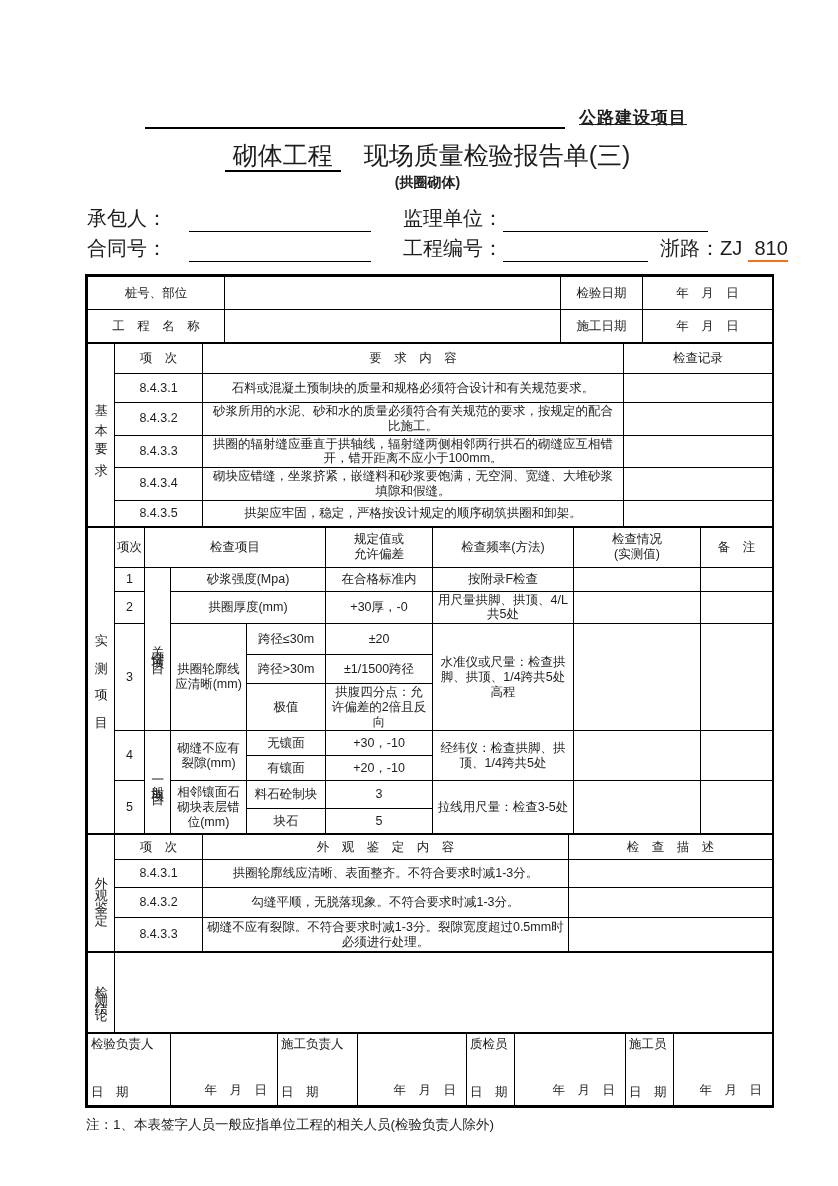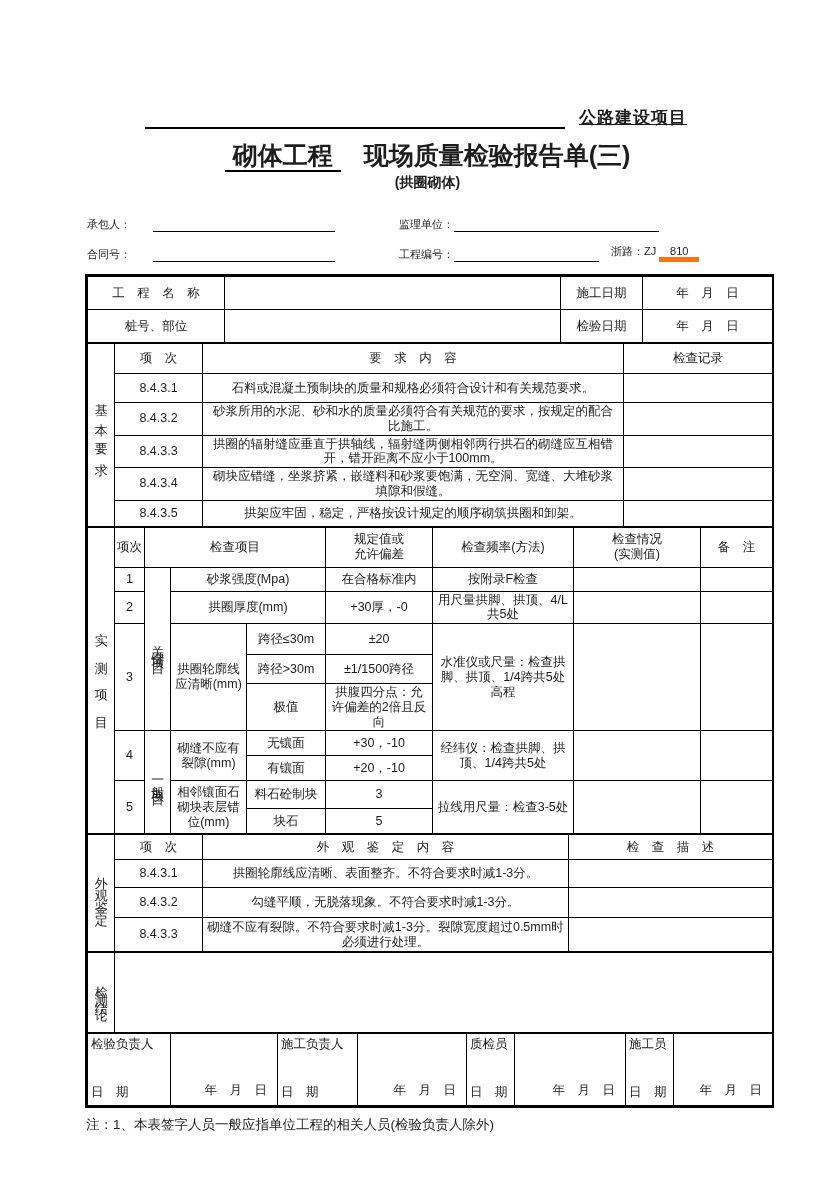--- a/index.html
+++ b/index.html
@@ -4,33 +4,33 @@
 <style>
   html,body{margin:0;padding:0;background:#fff;}
   .sheet{
     position:relative;width:838px;height:1186px;background:#fff;
     color:#1d1d1d;font-family:"Liberation Sans",sans-serif;overflow:hidden;
   }
   
   .hdr-line{margin:106px 0 0 145px;width:572px;display:flex;align-items:flex-end;}
   .hdr-blank{flex:0 0 420px;border-bottom:2px solid #000;height:18px;}
   .hdr-text{font-size:17px;font-weight:bold;margin-left:14px;letter-spacing:1px;white-space:nowrap;text-decoration:underline;}
-  .title{width:685px;margin:10px 0 0 85px;text-align:center;font-size:25px;font-weight:bold;white-space:nowrap;}
+  .title{width:685px;margin:10px 0 0 85px;text-align:center;font-size:25px;font-weight:normal;white-space:nowrap;}
   .title .t-u{border-bottom:2px solid #000;padding:0 8px 1px 8px;margin-right:16px;}
   .subtitle{width:685px;margin:2px 0 0 85px;text-align:center;font-size:14px;font-weight:bold;}
   
-  .meta{margin:10px 0 0 87px;font-size:11px;}
+  .meta{margin:10px 0 0 87px;font-size:20px;}
   .meta-row{height:30px;display:flex;align-items:flex-end;}
   .uline{display:inline-block;border-bottom:1px solid #000;height:16px;}
   .u182{width:182px;margin-left:22px;}
   .u205{width:205px;}
   .u145{width:145px;}
-  .gap{margin-left:64px;}
+  .gap{margin-left:32px;}
   .code{margin-left:12px;white-space:nowrap;}
-  .code-num{display:inline-block;border-bottom:5px solid #f97316;min-width:40px;text-align:center;}
+  .code-num{display:inline-block;border-bottom:2px solid #f97316;min-width:40px;text-align:right;}
   
   .tablewrap{margin:12px 0 0 85px;width:685px;border:2px solid #000;}
   table{border-collapse:collapse;width:100%;table-layout:fixed;}
   td{border:1px solid #000;font-size:12.5px;line-height:1.18;padding:1px 4px;
      vertical-align:middle;word-break:break-all;}
   .c{text-align:center;}
   .l{text-align:center;}
   .prewrap{white-space:pre-line;}
   .vcell{padding:0;text-align:center;vertical-align:middle;}
   .vlab{display:inline-block;writing-mode:vertical-lr;text-orientation:upright;font-size:13px;}
@@ -85,29 +85,29 @@
 
     <table>
       <colgroup>
           <col style="width:137px">
           <col style="width:336px">
           <col style="width:82px">
           <col style="width:130px">
         </colgroup>
       <tbody>
           <tr style="height:33px">
+        <td class="c">桩号、部位</td>
+        <td></td>
+        <td class="c">检验日期</td>
+        <td class="c">年　月　日</td>
+      </tr>
+      <tr style="height:33px">
         <td class="c">工　程　名　称</td>
         <td></td>
         <td class="c">施工日期</td>
-        <td class="c">年　月　日</td>
-      </tr>
-      <tr style="height:33px">
-        <td class="c">桩号、部位</td>
-        <td></td>
-        <td class="c">检验日期</td>
         <td class="c">年　月　日</td>
       </tr>
     </tbody>
       </table>
 
     <table>
       <colgroup>
           <col style="width:27px">
           <col style="width:88px">
           <col style="width:421px">

